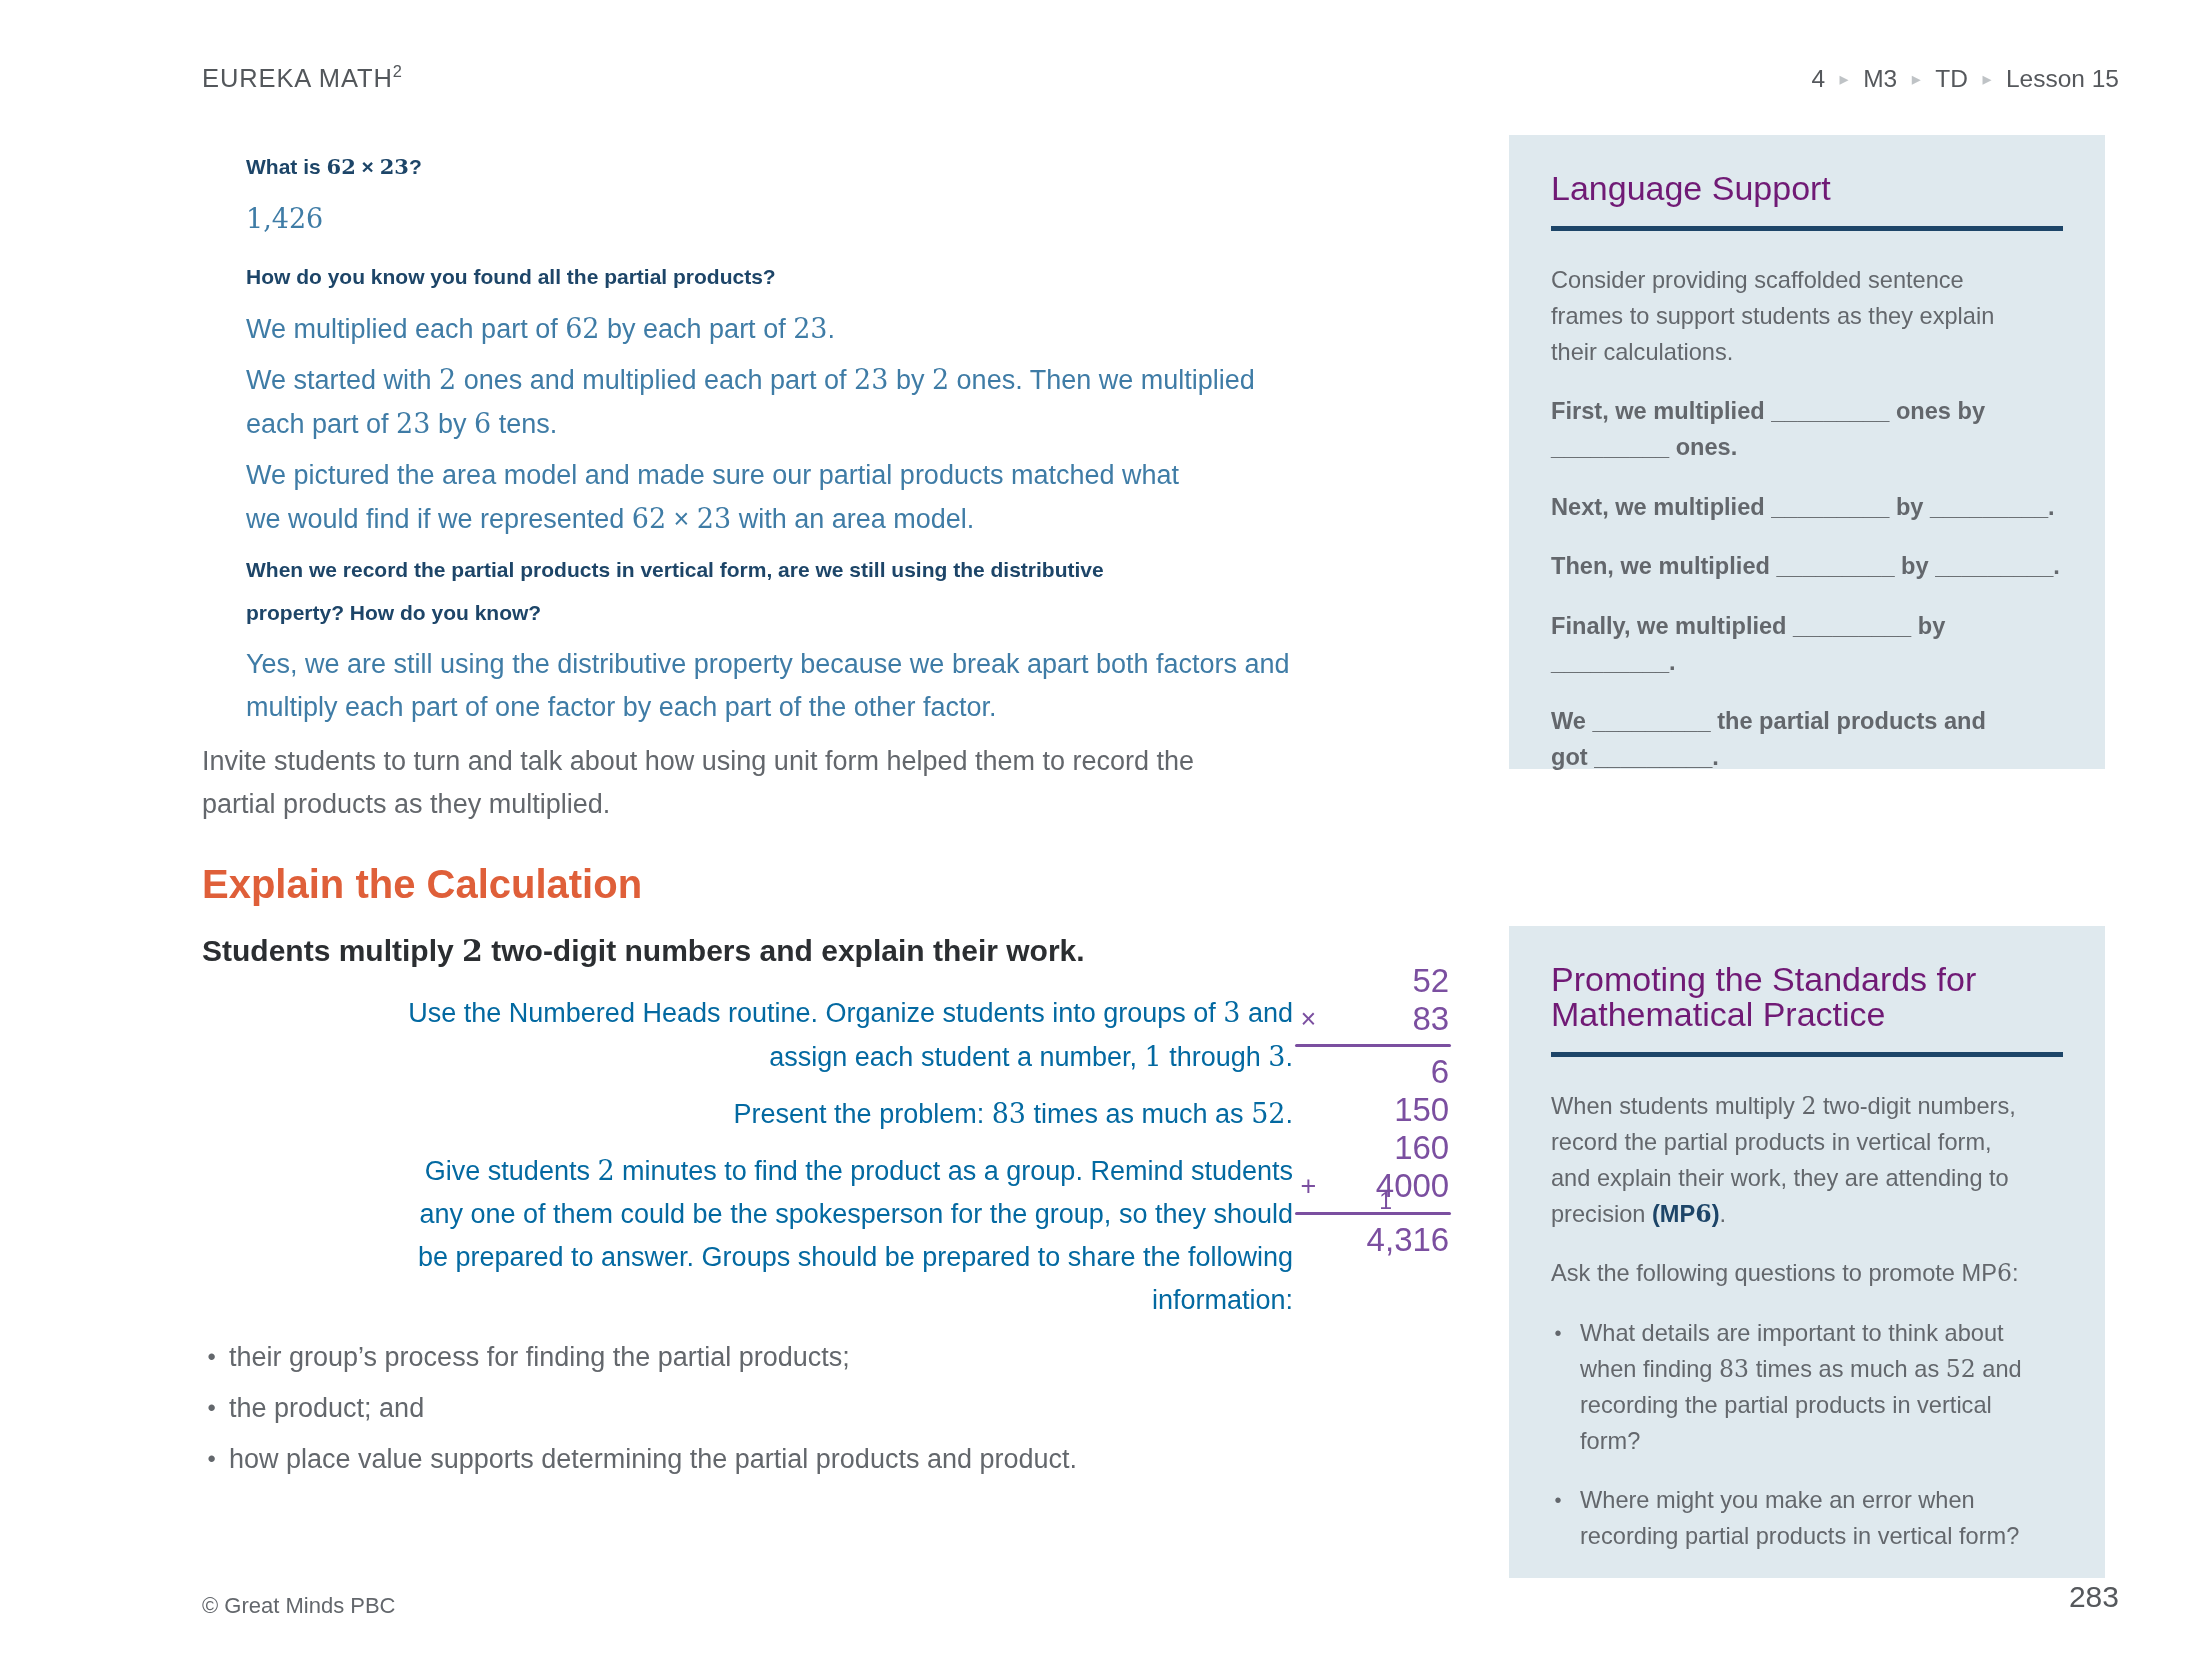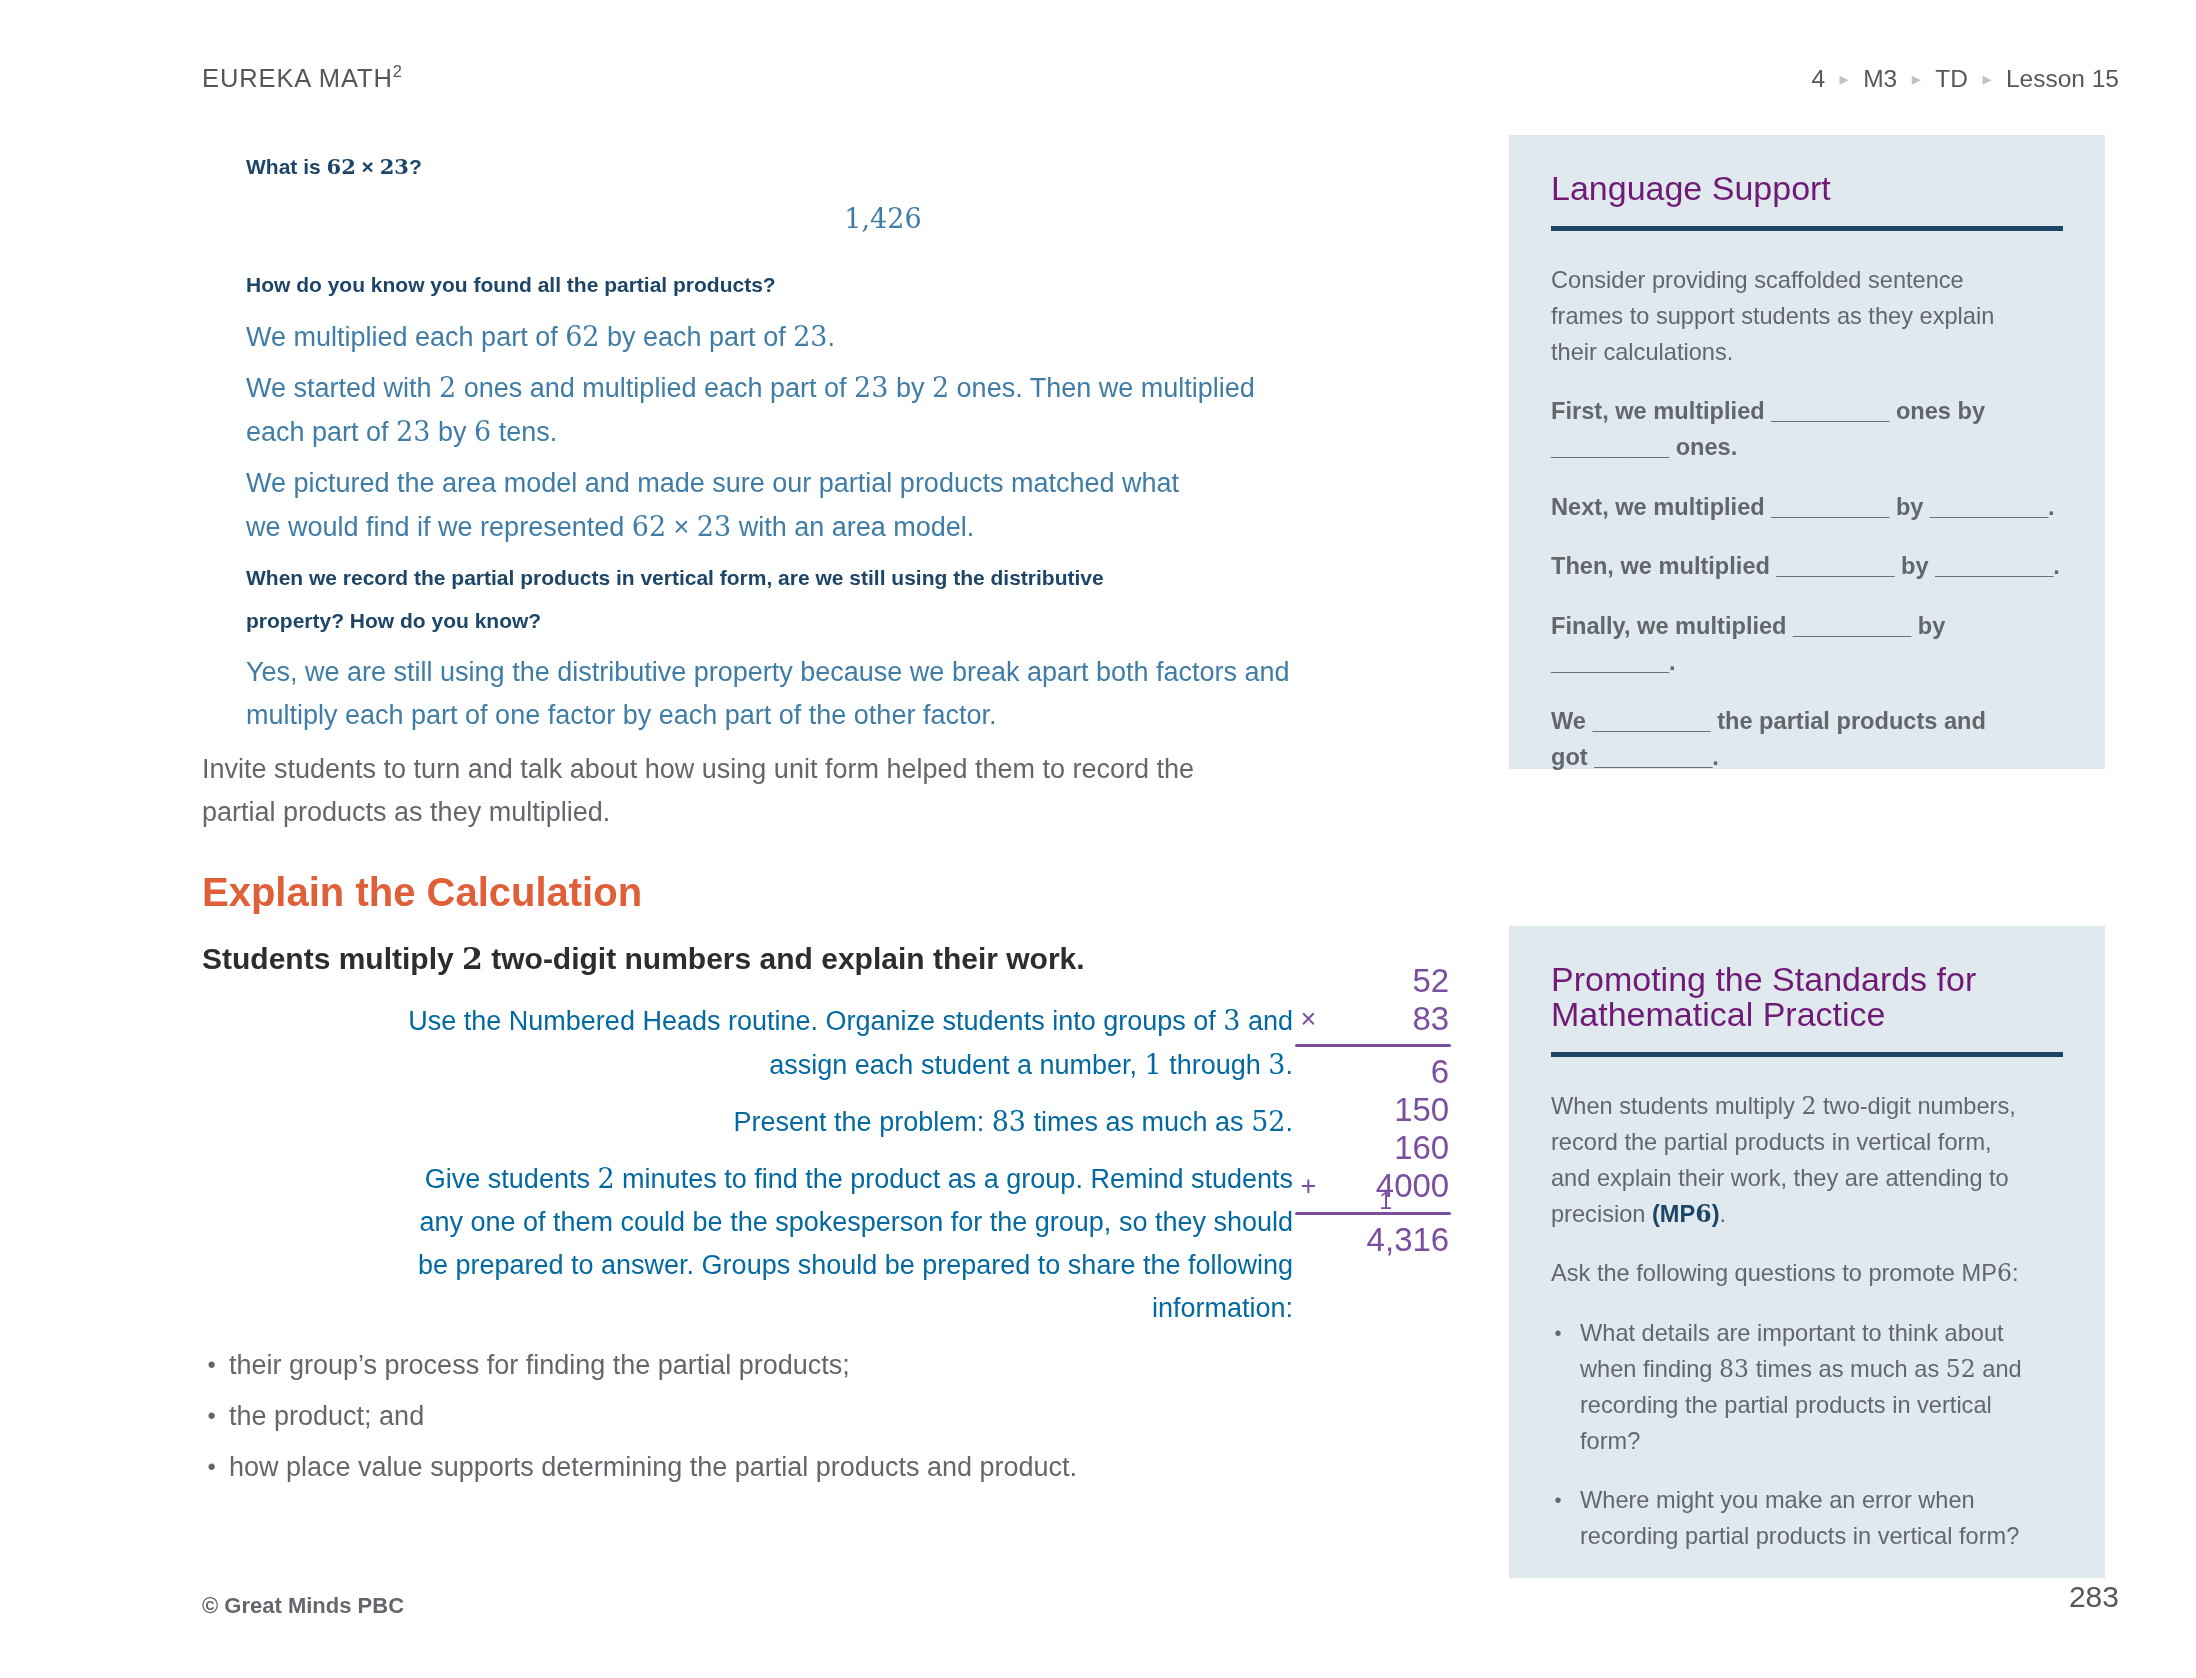--- a/index.html
+++ b/index.html
@@ -25,21 +25,21 @@
   .main-col { position:absolute; left:202px; top:145px; width:1318px; }
   .dialogue { padding-left:44px; }
   .dialogue .q {
     font-weight:bold; color:#1d4568; font-size:21px; line-height:43px;
     white-space:pre-line; margin:0 0 9px 0;
   }
   .dialogue .a {
     color:#3f7ca6; font-size:27px; line-height:43px;
     white-space:pre-line; margin:0 0 7.3px 0;
   }
-  .dialogue .a.gap-after { margin-bottom:22px;text-align:center; }
+  .dialogue .a.gap-after { margin-bottom:14px; }
   .dialogue .q.gap-before { margin-top:5.5px; }
   .teacher-note {
     color:#63676c; font-size:27px; line-height:43px; white-space:pre-line;
     margin:11px 0 0 0;
   }
   .section-title {
     color:#df5f39; font-size:40px; line-height:47px; font-weight:bold;
     margin:35px 0 23.6px 0;
   }
   .objective {
@@ -95,21 +95,21 @@
   .side-bullets li {
     position:relative; padding-left:29px; color:#63676c; font-size:23.6px;
     line-height:36px; white-space:pre-line; margin-bottom:23.6px;
   }
   .side-bullets li::before {
     content:"•"; position:absolute; left:3.6px; top:0; font-size:20px; color:#63676c;
   }
 
   
   .footer-copyright {
-    position:absolute; left:202px; top:1593px; font-size:22px; color:#63676c;font-weight:bold;
+    position:absolute; left:202px; top:1593px; font-size:22px; color:#63676c;
   }
   .footer-page {
     position:absolute; right:78px; top:1580px; font-size:30px; color:#55585c;
   }
 </style>
 </head>
 <body>
 
 <div class="page">
 

